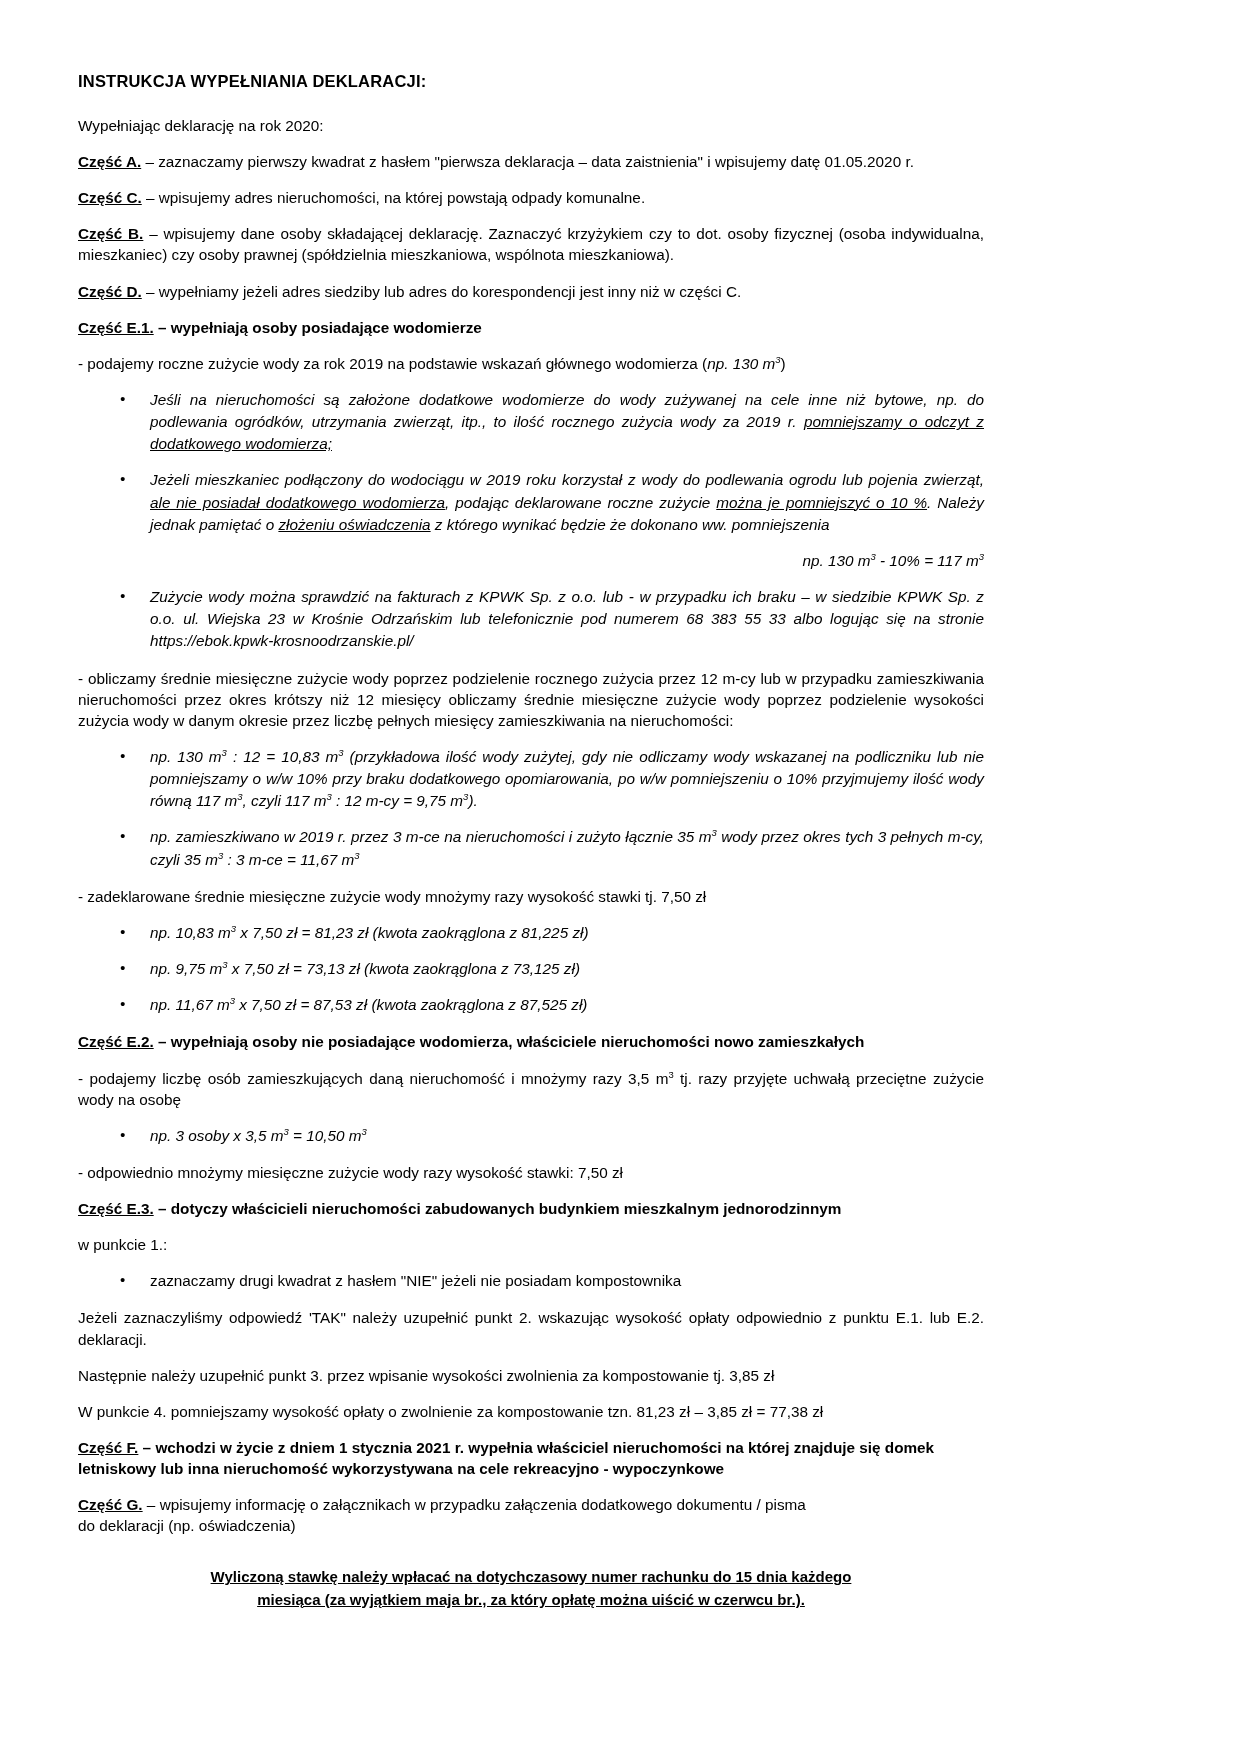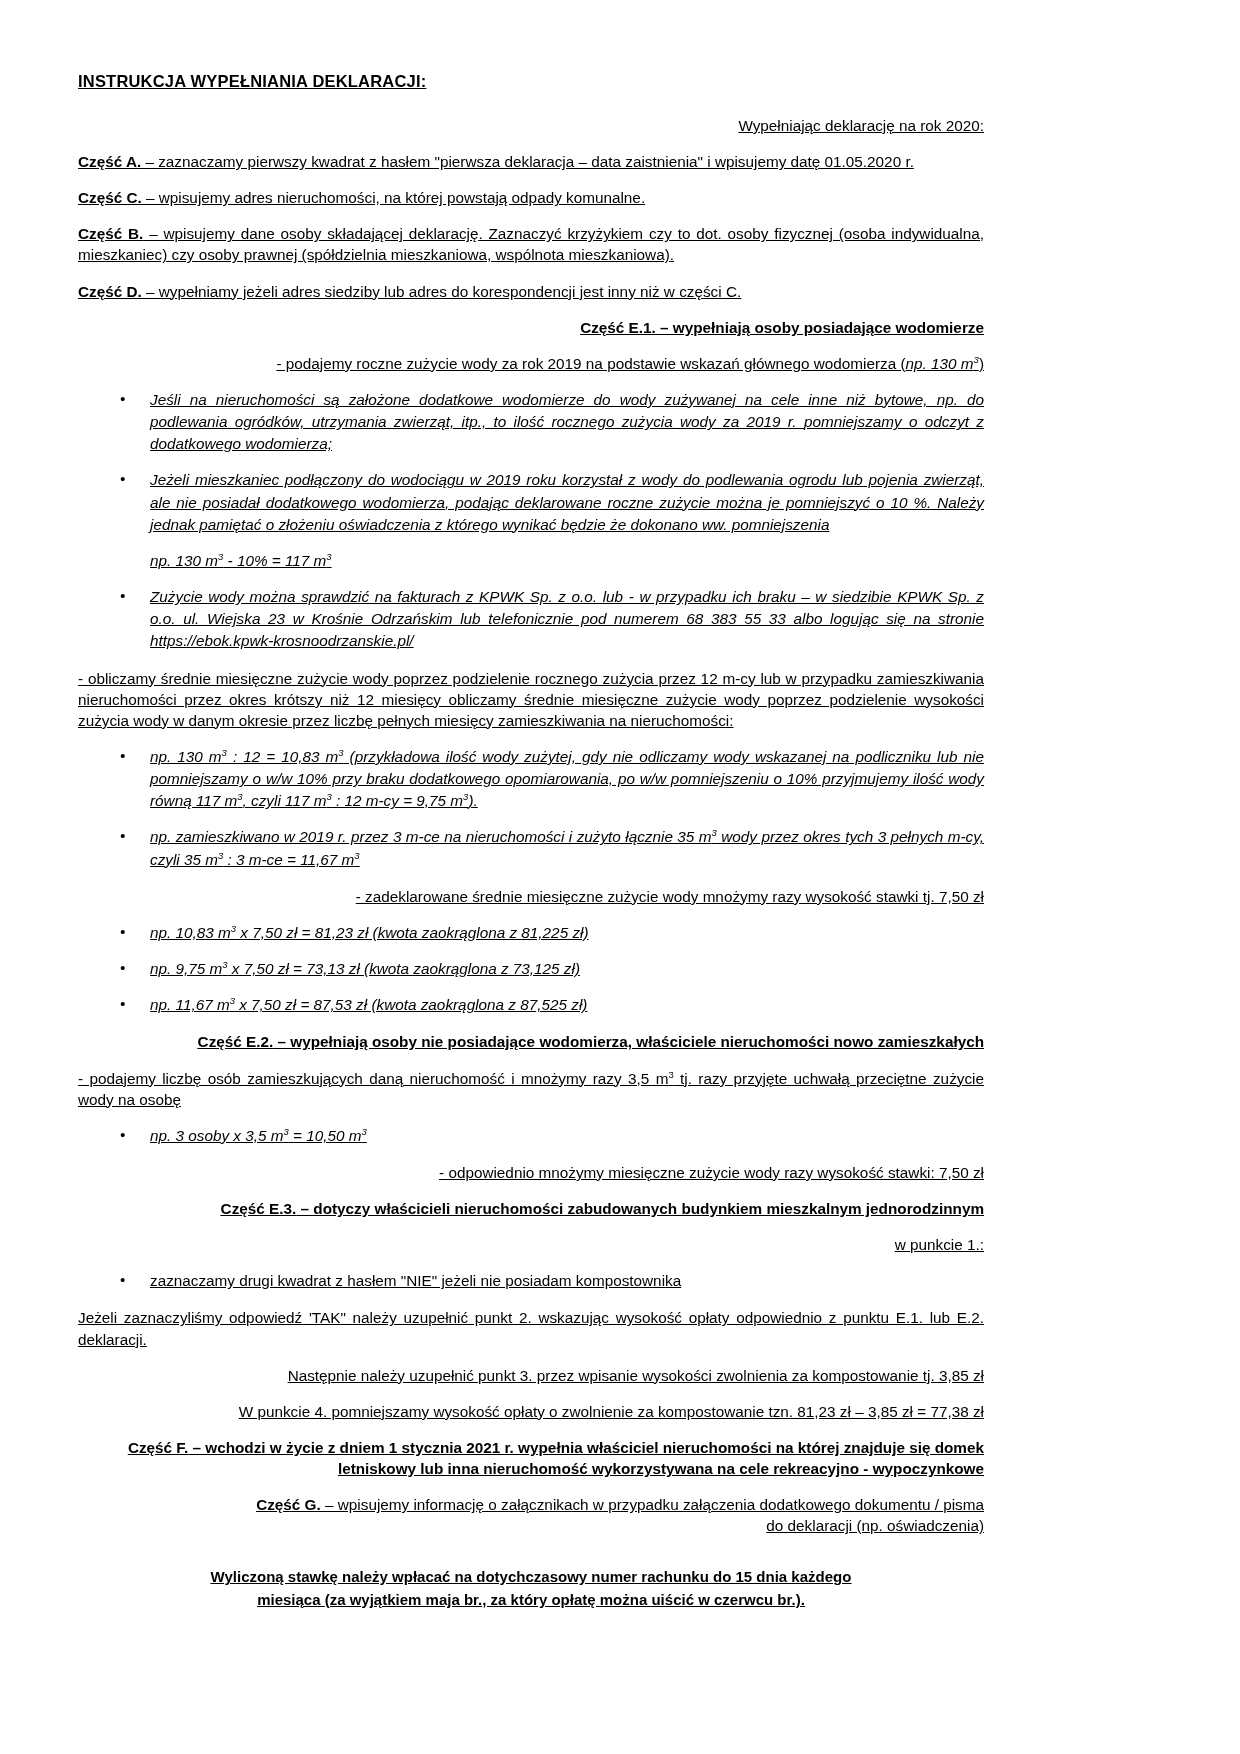--- a/index.html
+++ b/index.html
@@ -14,33 +14,32 @@
     font-family: "Liberation Sans", sans-serif;
     color: #000000;
     -webkit-font-smoothing: antialiased;
   }
   .page {
     width: 1052px;
     height: 1754px;
     box-sizing: border-box;
     padding: 72px 68px 40px 78px;
     position: relative;
-    text-decoration: underline;
   }
   .doc-title {
     font-size: 16.5px;
     font-weight: bold;
     letter-spacing: 0.2px;
     margin: 0 0 24px 0;
   }
   p.para {
     font-size: 15.3px;
     line-height: 1.38;
     margin: 0 0 15px 0;
-    text-align: right;
+    text-align: left;
   }
   p.just {
     text-align: justify;
     text-justify: inter-word;
   }
   .lbl {
     font-weight: bold;
     text-decoration: underline;
   }
   .u { text-decoration: underline; }
@@ -70,21 +69,21 @@
     content: "\2022";
     position: absolute;
     left: 42px;
     top: -1px;
     font-size: 15px;
     line-height: 1.45;
   }
   .sub-line {
     display: block;
     margin-top: 14px;
-    text-align: left;
+    text-align: right;
   }
   .closing {
     margin-top: 30px;
     text-align: center;
     font-size: 15px;
     font-weight: bold;
     line-height: 1.5;
   }
   .closing span {
     text-decoration: underline;

